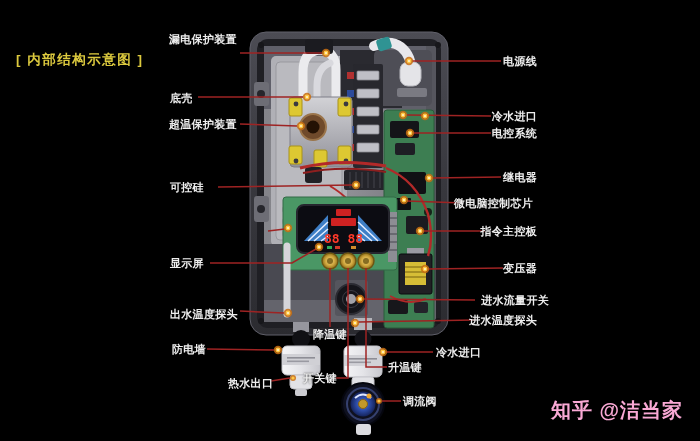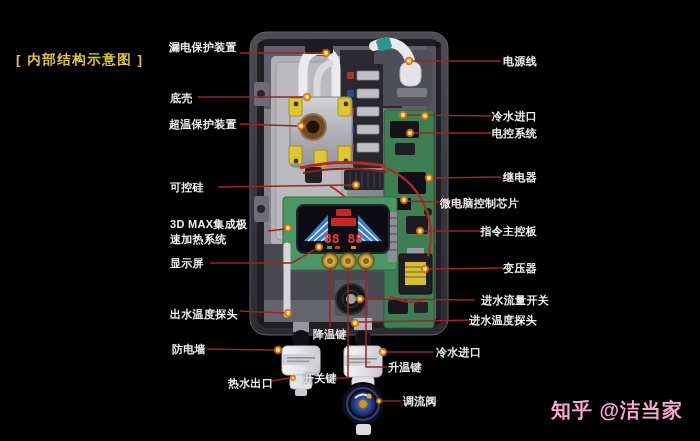--- a/index.html
+++ b/index.html
@@ -279,43 +279,39 @@
       <use href="#dot" transform="translate(425,269)"></use>
       <use href="#dot" transform="translate(360,299)"></use>
       <use href="#dot" transform="translate(355,323)"></use>
       <use href="#dot" transform="translate(383,352)"></use>
       <use href="#dotS" transform="translate(379,401)"></use>
     </g>
   </svg>
 
   <div class="title">[ 内部结构示意图 ]</div>
 
-  <div class="lbl" style="left:169px;top:40px">漏电保护装置</div>
+  <div class="lbl" style="left:169px;top:32px">漏电保护装置</div>
   <div class="lbl" style="left:170px;top:91px">底壳</div>
   <div class="lbl" style="left:169px;top:117px">超温保护装置</div>
   <div class="lbl" style="left:170px;top:180px">可控硅</div>
-  <div class="lbl" style="left:170px;top:217px">
-    <span>3D MAX集成极</span><br>
-    <span>速加热系统</span>
-  </div>
   <div class="lbl" style="left:170px;top:256px">显示屏</div>
   <div class="lbl" style="left:170px;top:307px">出水温度探头</div>
   <div class="lbl" style="left:172px;top:342px">防电墙</div>
   <div class="lbl" style="left:228px;top:376px">热水出口</div>
 
   <div class="lbl" style="left:313px;top:327px">降温键</div>
   <div class="lbl" style="left:303px;top:371px">开关键</div>
   <div class="lbl" style="left:388px;top:360px">升温键</div>
   <div class="lbl" style="left:403px;top:394px">调流阀</div>
 
   <div class="lbl r" style="right:163px;top:54px">电源线</div>
   <div class="lbl r" style="right:163px;top:109px">冷水进口</div>
   <div class="lbl r" style="right:163px;top:126px">电控系统</div>
   <div class="lbl r" style="right:163px;top:170px">继电器</div>
-  <div class="lbl r" style="right:181px;top:196px">微电脑控制芯片</div>
+  <div class="lbl r" style="right:167px;top:196px">微电脑控制芯片</div>
   <div class="lbl r" style="right:163px;top:224px">指令主控板</div>
   <div class="lbl r" style="right:163px;top:261px">变压器</div>
   <div class="lbl r" style="right:151px;top:293px">进水流量开关</div>
   <div class="lbl r" style="right:163px;top:313px">进水温度探头</div>
   <div class="lbl" style="left:436px;top:345px">冷水进口</div>
 
   <div class="watermark">知乎 @洁当家</div>
 </div>
 
 </body></html>

